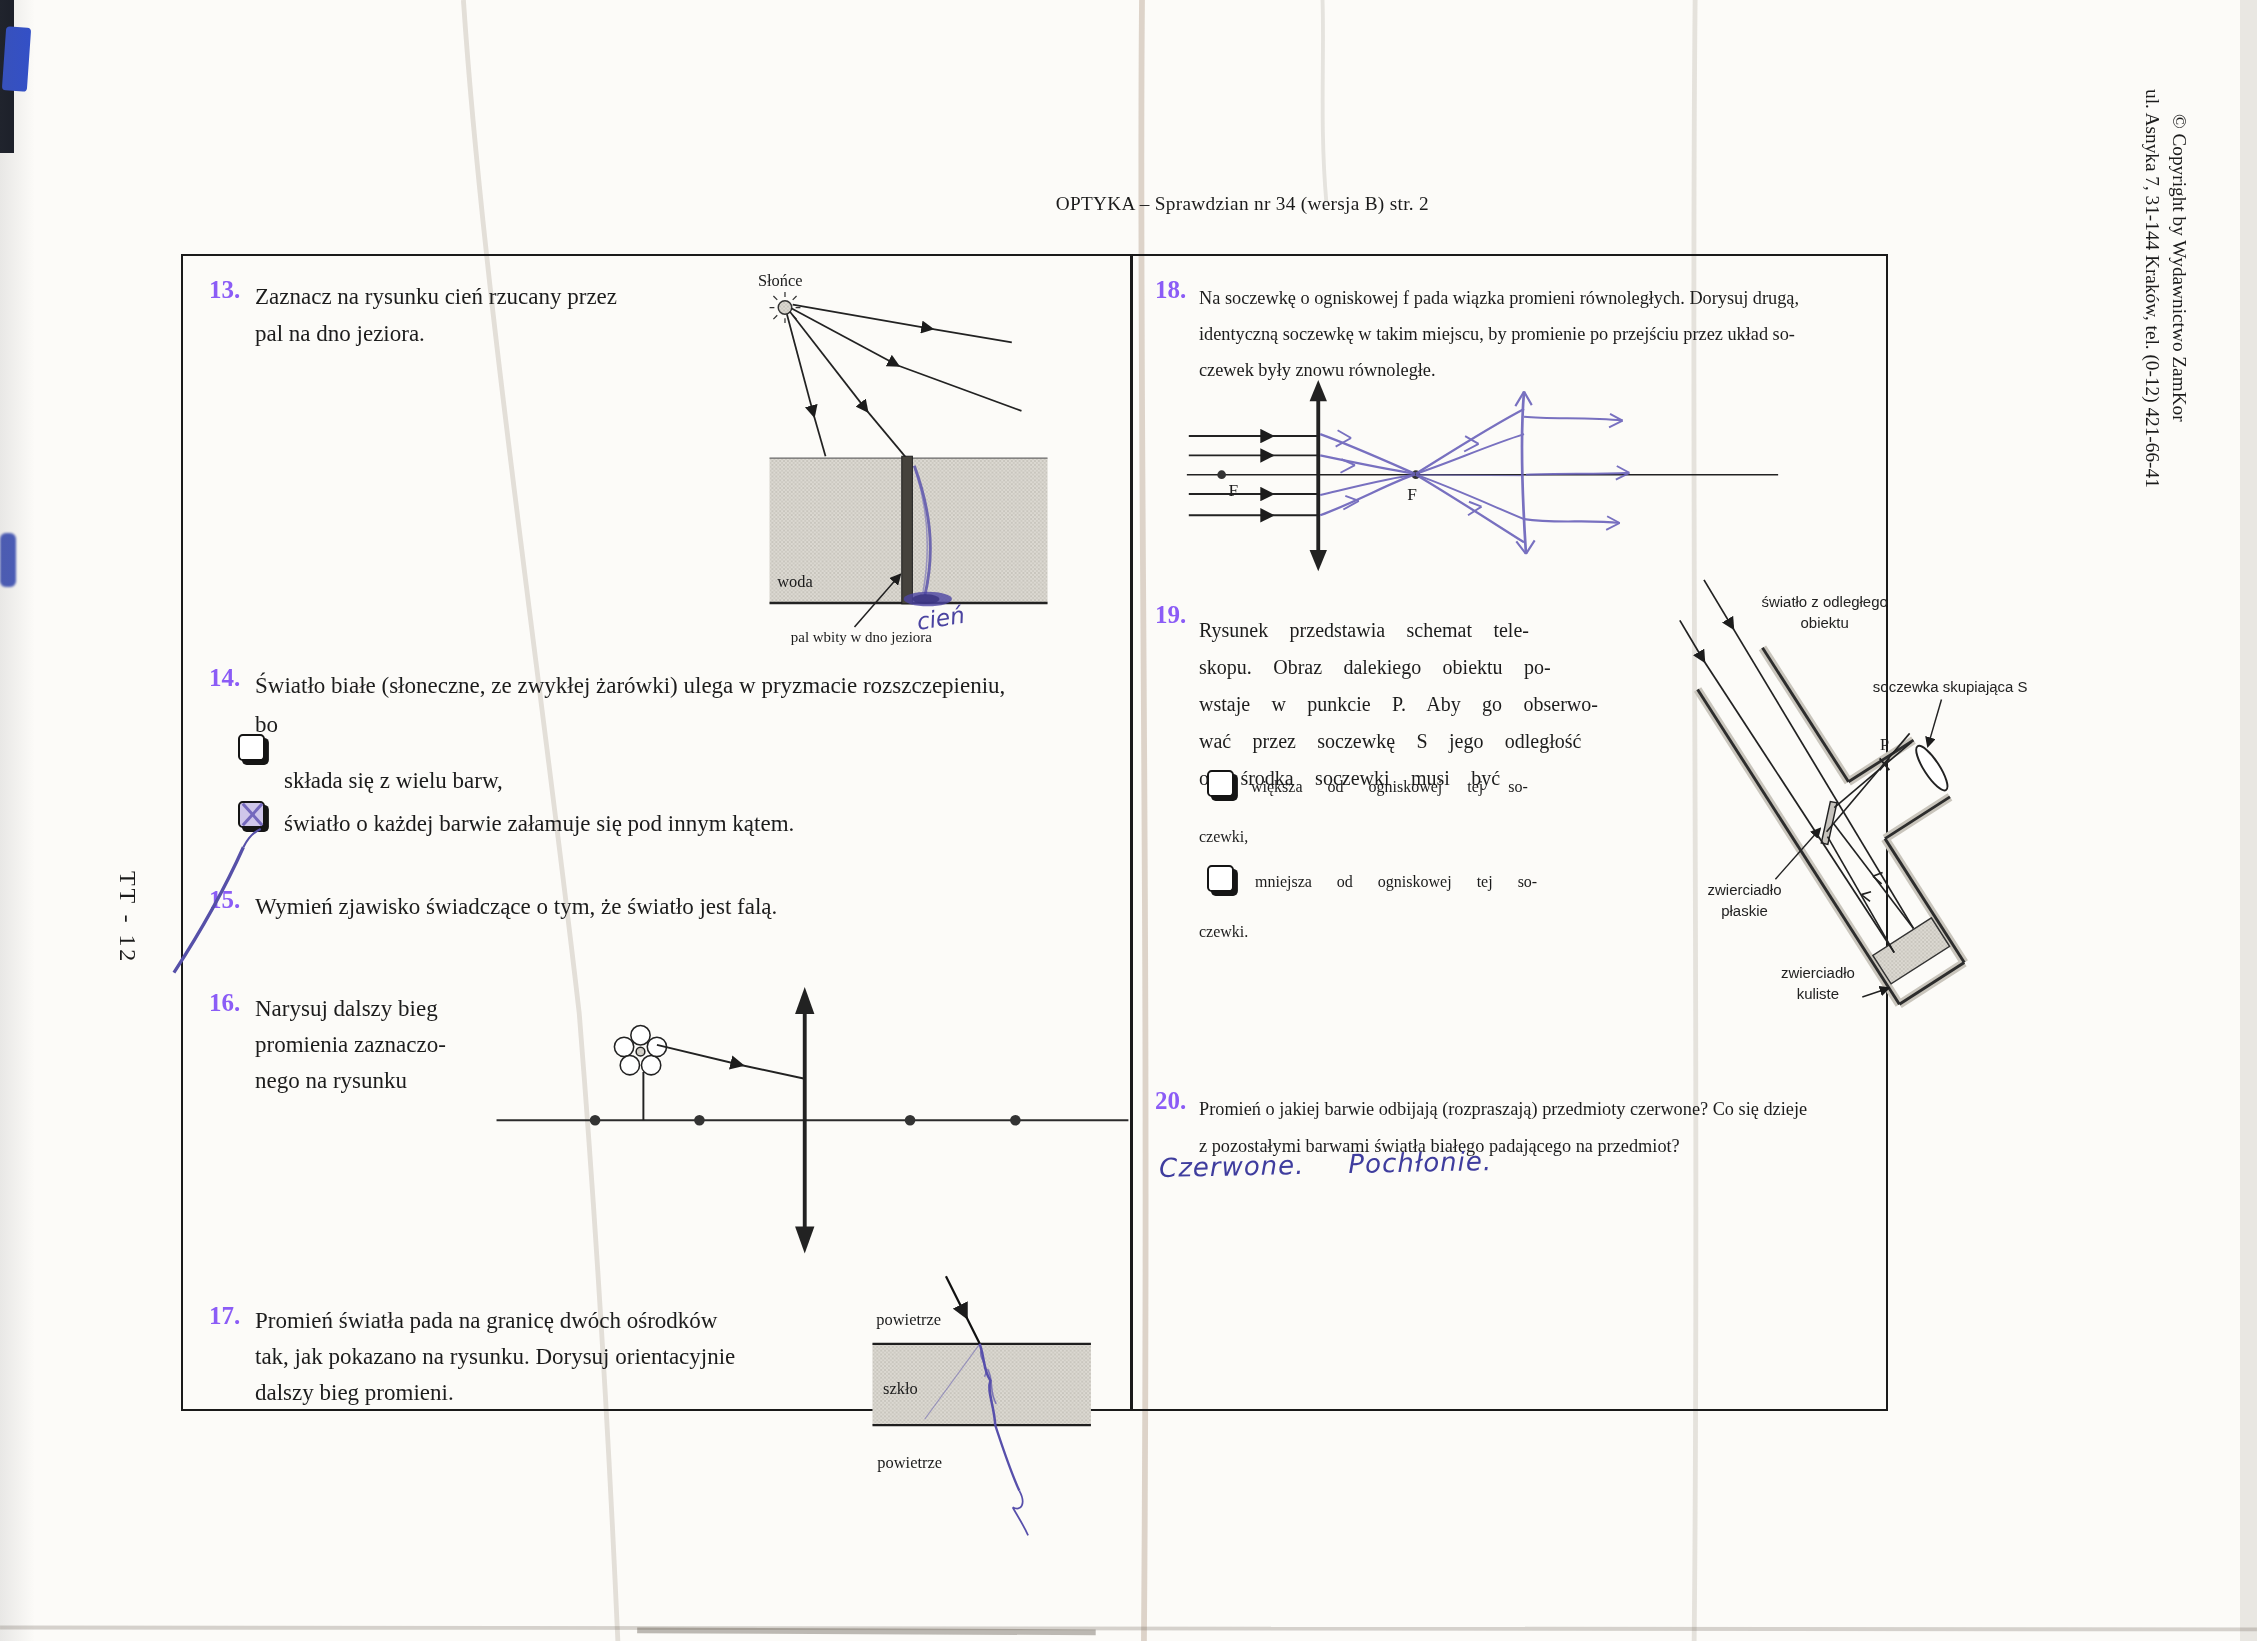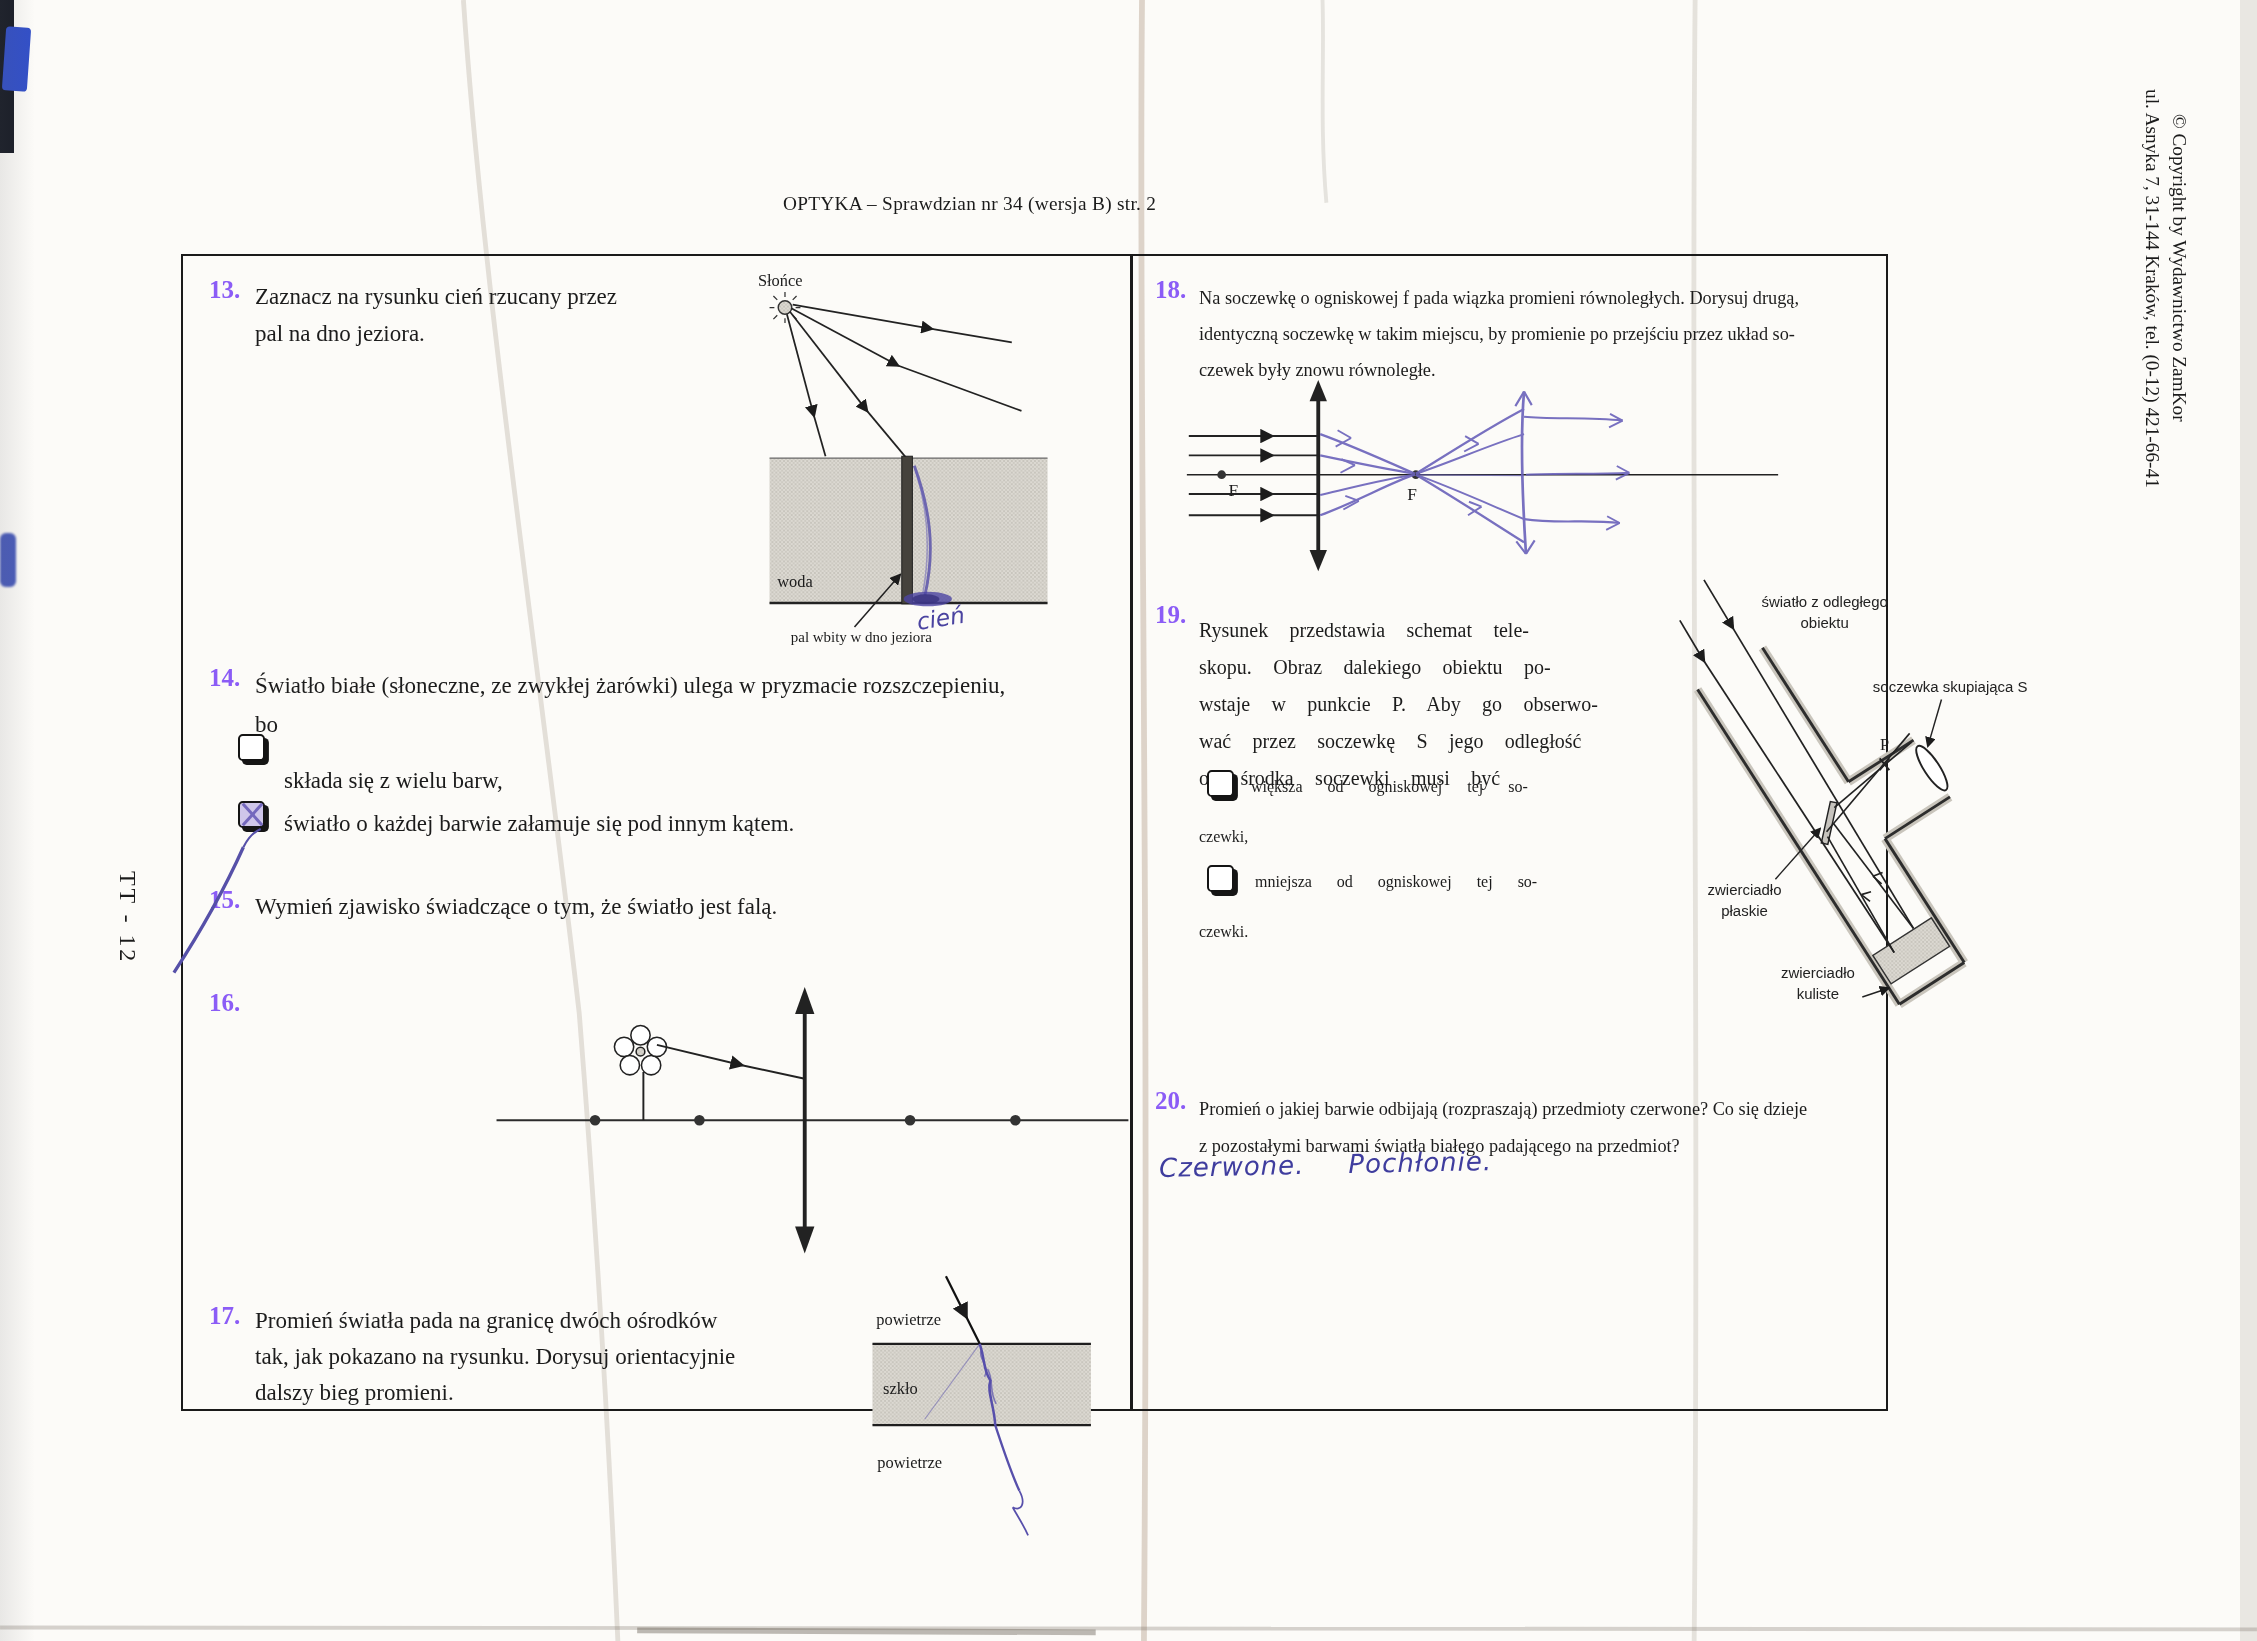--- a/index.html
+++ b/index.html
@@ -1,19 +1,19 @@
 <!DOCTYPE html>
 <html><head>
 <meta charset="utf-8">
 <style>
   html,body{margin:0;padding:0;}
   .page{position:relative;width:2257px;height:1641px;background:#fcfbf8;overflow:hidden;
         font-family:"Liberation Serif",serif;color:#1b1b1b;}
   .abs{position:absolute;}
-  .header{position:absolute;left:783px;top:193px;width:676px;text-align:left;
+  .header{position:absolute;left:753px;top:193px;width:676px;text-align:right;
           font-size:19.3px;letter-spacing:0.3px;}
   .rot90{transform-origin:0 0;transform:rotate(90deg);white-space:nowrap;}
   .copyline{position:absolute;font-size:19.3px;}
   .margin-code{position:absolute;left:141px;top:871px;font-size:24px;letter-spacing:2.9px;}
   .frame{position:absolute;left:181px;top:254px;width:1707px;height:1157px;
          border:2.9px solid #1a1a1a;box-sizing:border-box;}
   .divider{position:absolute;left:1130px;top:254px;width:2.9px;height:1157px;background:#1a1a1a;}
   .num{position:absolute;font-weight:bold;font-size:25px;color:#8b5cf6;text-align:center;}
   .qtext{position:absolute;white-space:pre-line;font-size:23px;line-height:37px;color:#1c1c1c;}
   .qtext.tight{line-height:36px;}
@@ -127,20 +127,23 @@
   <div class="optlabel" style="left:284px;top:811px;">światło o każdej barwie załamuje się pod innym kątem.</div>
 
   <div class="num" style="left:209px;top:886px;">15.</div>
   <div class="qtext" style="left:255px;top:888px;">Wymień zjawisko świadczące o tym, że światło jest falą.</div>
   <svg class="abs" style="left:145px;top:826px;" width="135" height="164" viewBox="0 0 140 170">
     <path d="M102,22 C84,62 56,112 30,152" stroke="#5650a8" stroke-width="3.4" fill="none"></path>
     <path d="M102,22 C107,12 113,6 120,3" stroke="#5650a8" stroke-width="2.2" fill="none"></path>
   </svg>
 
   <div class="num" style="left:209px;top:989px;">16.</div>
+  <div class="qtext tight" style="left:255px;top:991px;">Narysuj dalszy bieg
+promienia zaznaczo-
+nego na rysunku</div>
 
   <svg class="abs" style="left:483px;top:983px;" width="657" height="290" viewBox="0 0 680 300">
     <line x1="14" y1="142" x2="668" y2="142" stroke="#2b2b2b" stroke-width="2.2"></line>
     <g fill="#333">
       <circle cx="116" cy="142" r="5.5"></circle>
         <circle cx="224" cy="142" r="5.5"></circle>
       <circle cx="442" cy="142" r="5.5"></circle>
         <circle cx="551" cy="142" r="5.5"></circle>
     </g>
     <g>

